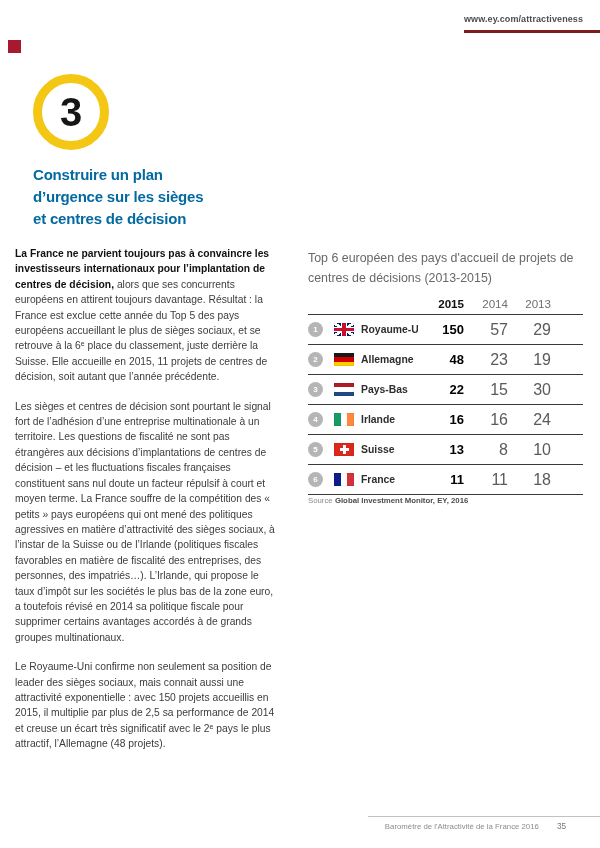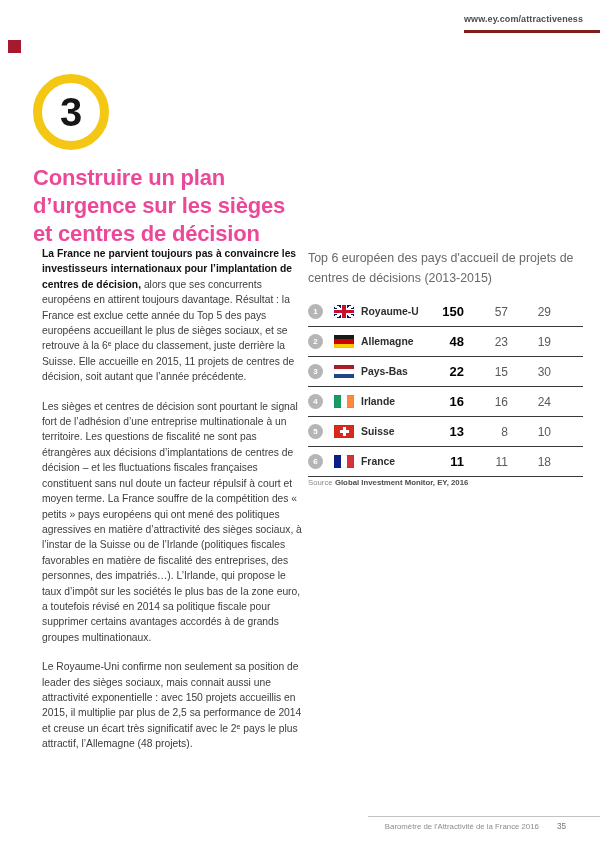--- a/index.html
+++ b/index.html
@@ -17,26 +17,26 @@
   .red-square{position:absolute;left:8px;top:40px;width:13px;height:13px;background:#A6192E;}
   
   .chapter-circle{
     position:absolute;left:33px;top:74px;width:58px;height:58px;
     border:9px solid #F3C713;border-radius:50%;
     display:flex;align-items:center;justify-content:center;
     font-size:40px;font-weight:bold;color:#161616;
   }
   .page-title{
     position:absolute;left:33px;top:164px;width:310px;
-    font-size:22px;line-height:28px;font-weight:bold;color:#ec4899;
+    font-size:15px;line-height:22px;font-weight:bold;color:#0369a1;
     letter-spacing:-0.2px;white-space:pre-line;
   }
   
   .body-col{
-    position:absolute;left:42px;top:246px;width:262px;
+    position:absolute;left:15px;top:246px;width:262px;
     font-size:10.3px;line-height:15.4px;color:#3c3c3c;text-align:left;
   }
   .body-col p{margin:0 0 14px 0;}
   .lead{font-weight:bold;color:#121212;}
   
   .table-col{position:absolute;left:308px;top:248px;width:275px;}
   .table-title{font-size:12.4px;line-height:20px;color:#686868;width:268px;margin:0 0 9px 0;}
   .thead{display:flex;align-items:flex-end;padding:0 32px 4px 0;border-bottom:1px solid #3a3a3a;}
   .th-space{flex:1;}
   .th{width:44px;text-align:right;font-size:11.6px;color:#6e6e6e;}
@@ -64,21 +64,21 @@
   [data-flag="de"]{background-image:linear-gradient(to bottom,#1a1a1a 0%,#1a1a1a 33%,#d00000 33%,#d00000 66%,#ffce00 66%,#ffce00 100%);}
   [data-flag="nl"]{background-image:linear-gradient(to bottom,#ae1c28 0%,#ae1c28 33%,#fff 33%,#fff 66%,#21468b 66%,#21468b 100%);}
   [data-flag="ie"]{background-image:linear-gradient(to right,#169b62 0%,#169b62 33%,#fff 33%,#fff 66%,#ff883e 66%,#ff883e 100%);}
   [data-flag="ch"]{
     background-color:#da291c;
     background-image:linear-gradient(#fff,#fff),linear-gradient(#fff,#fff);
     background-size:9px 3px,3px 9px;background-position:center center;background-repeat:no-repeat;
   }
   [data-flag="fr"]{background-image:linear-gradient(to right,#0a1e8c 0%,#0a1e8c 33%,#fff 33%,#fff 66%,#d6303b 66%,#d6303b 100%);}
   .country{margin-left:7px;font-size:10.4px;font-weight:bold;color:#2e2e2e;flex:1;white-space:nowrap;overflow:hidden;}
-  .v{width:44px;text-align:right;font-size:12px;color:#5a5a5a;flex:none;}
+  .v{width:44px;text-align:right;font-size:16px;color:#5a5a5a;flex:none;}
   .v1{width:46px;font-size:13px;font-weight:bold;color:#000000;}
   .v3{width:43px;}
   .source{margin-top:1px;font-size:7.8px;color:#8a8a8a;}
   .source .src-bold{color:#4c4c4c;font-weight:bold;}
   
   .footer{
     position:absolute;left:368px;right:0;top:816px;border-top:1px solid #c2c2c2;
     display:flex;justify-content:flex-end;align-items:center;gap:18px;
     padding:5px 34px 0 0;font-size:7.8px;color:#8c8c8c;
   }
@@ -103,20 +103,26 @@
 
   <div class="body-col">
     <p><span class="lead">La France ne parvient toujours pas à convaincre les investisseurs internationaux pour l’implantation de centres de décision,</span><span> alors que ses concurrents européens en attirent toujours davantage. Résultat : la France est exclue cette année du Top 5 des pays européens accueillant le plus de sièges sociaux, et se retrouve à la 6ᵉ place du classement, juste derrière la Suisse. Elle accueille en 2015, 11 projets de centres de décision, soit autant que l’année précédente.</span></p>
     <p>Les sièges et centres de décision sont pourtant le signal fort de l’adhésion d’une entreprise multinationale à un territoire. Les questions de fiscalité ne sont pas étrangères aux décisions d’implantations de centres de décision – et les fluctuations fiscales françaises constituent sans nul doute un facteur répulsif à court et moyen terme. La France souffre de la compétition des « petits » pays européens qui ont mené des politiques agressives en matière d’attractivité des sièges sociaux, à l’instar de la Suisse ou de l’Irlande (politiques fiscales favorables en matière de fiscalité des entreprises, des personnes, des impatriés…). L’Irlande, qui propose le taux d’impôt sur les sociétés le plus bas de la zone euro, a toutefois révisé en 2014 sa politique fiscale pour supprimer certains avantages accordés à de grands groupes multinationaux.</p>
     <p>Le Royaume-Uni confirme non seulement sa position de leader des sièges sociaux, mais connait aussi une attractivité exponentielle : avec 150 projets accueillis en 2015, il multiplie par plus de 2,5 sa performance de 2014 et creuse un écart très significatif avec le 2ᵉ pays le plus attractif, l’Allemagne (48 projets).</p>
   </div>
 
   <div class="table-col">
     <p class="table-title">Top 6 européen des pays d'accueil de projets de centres de décisions (2013-2015)</p>
 
+    <div class="thead">
+      <span class="th-space"></span>
+      <span class="th th1">2015</span>
+      <span class="th">2014</span>
+      <span class="th th3">2013</span>
+    </div>
 
     <div class="trow">
       <span class="rank" style="background: rgb(181, 181, 181);">1</span>
       <span class="flag" data-flag="gb"></span>
       <span class="country">Royaume-Uni</span>
       <span class="v v1">150</span>
       <span class="v">57</span>
       <span class="v v3">29</span>
     </div>
 

